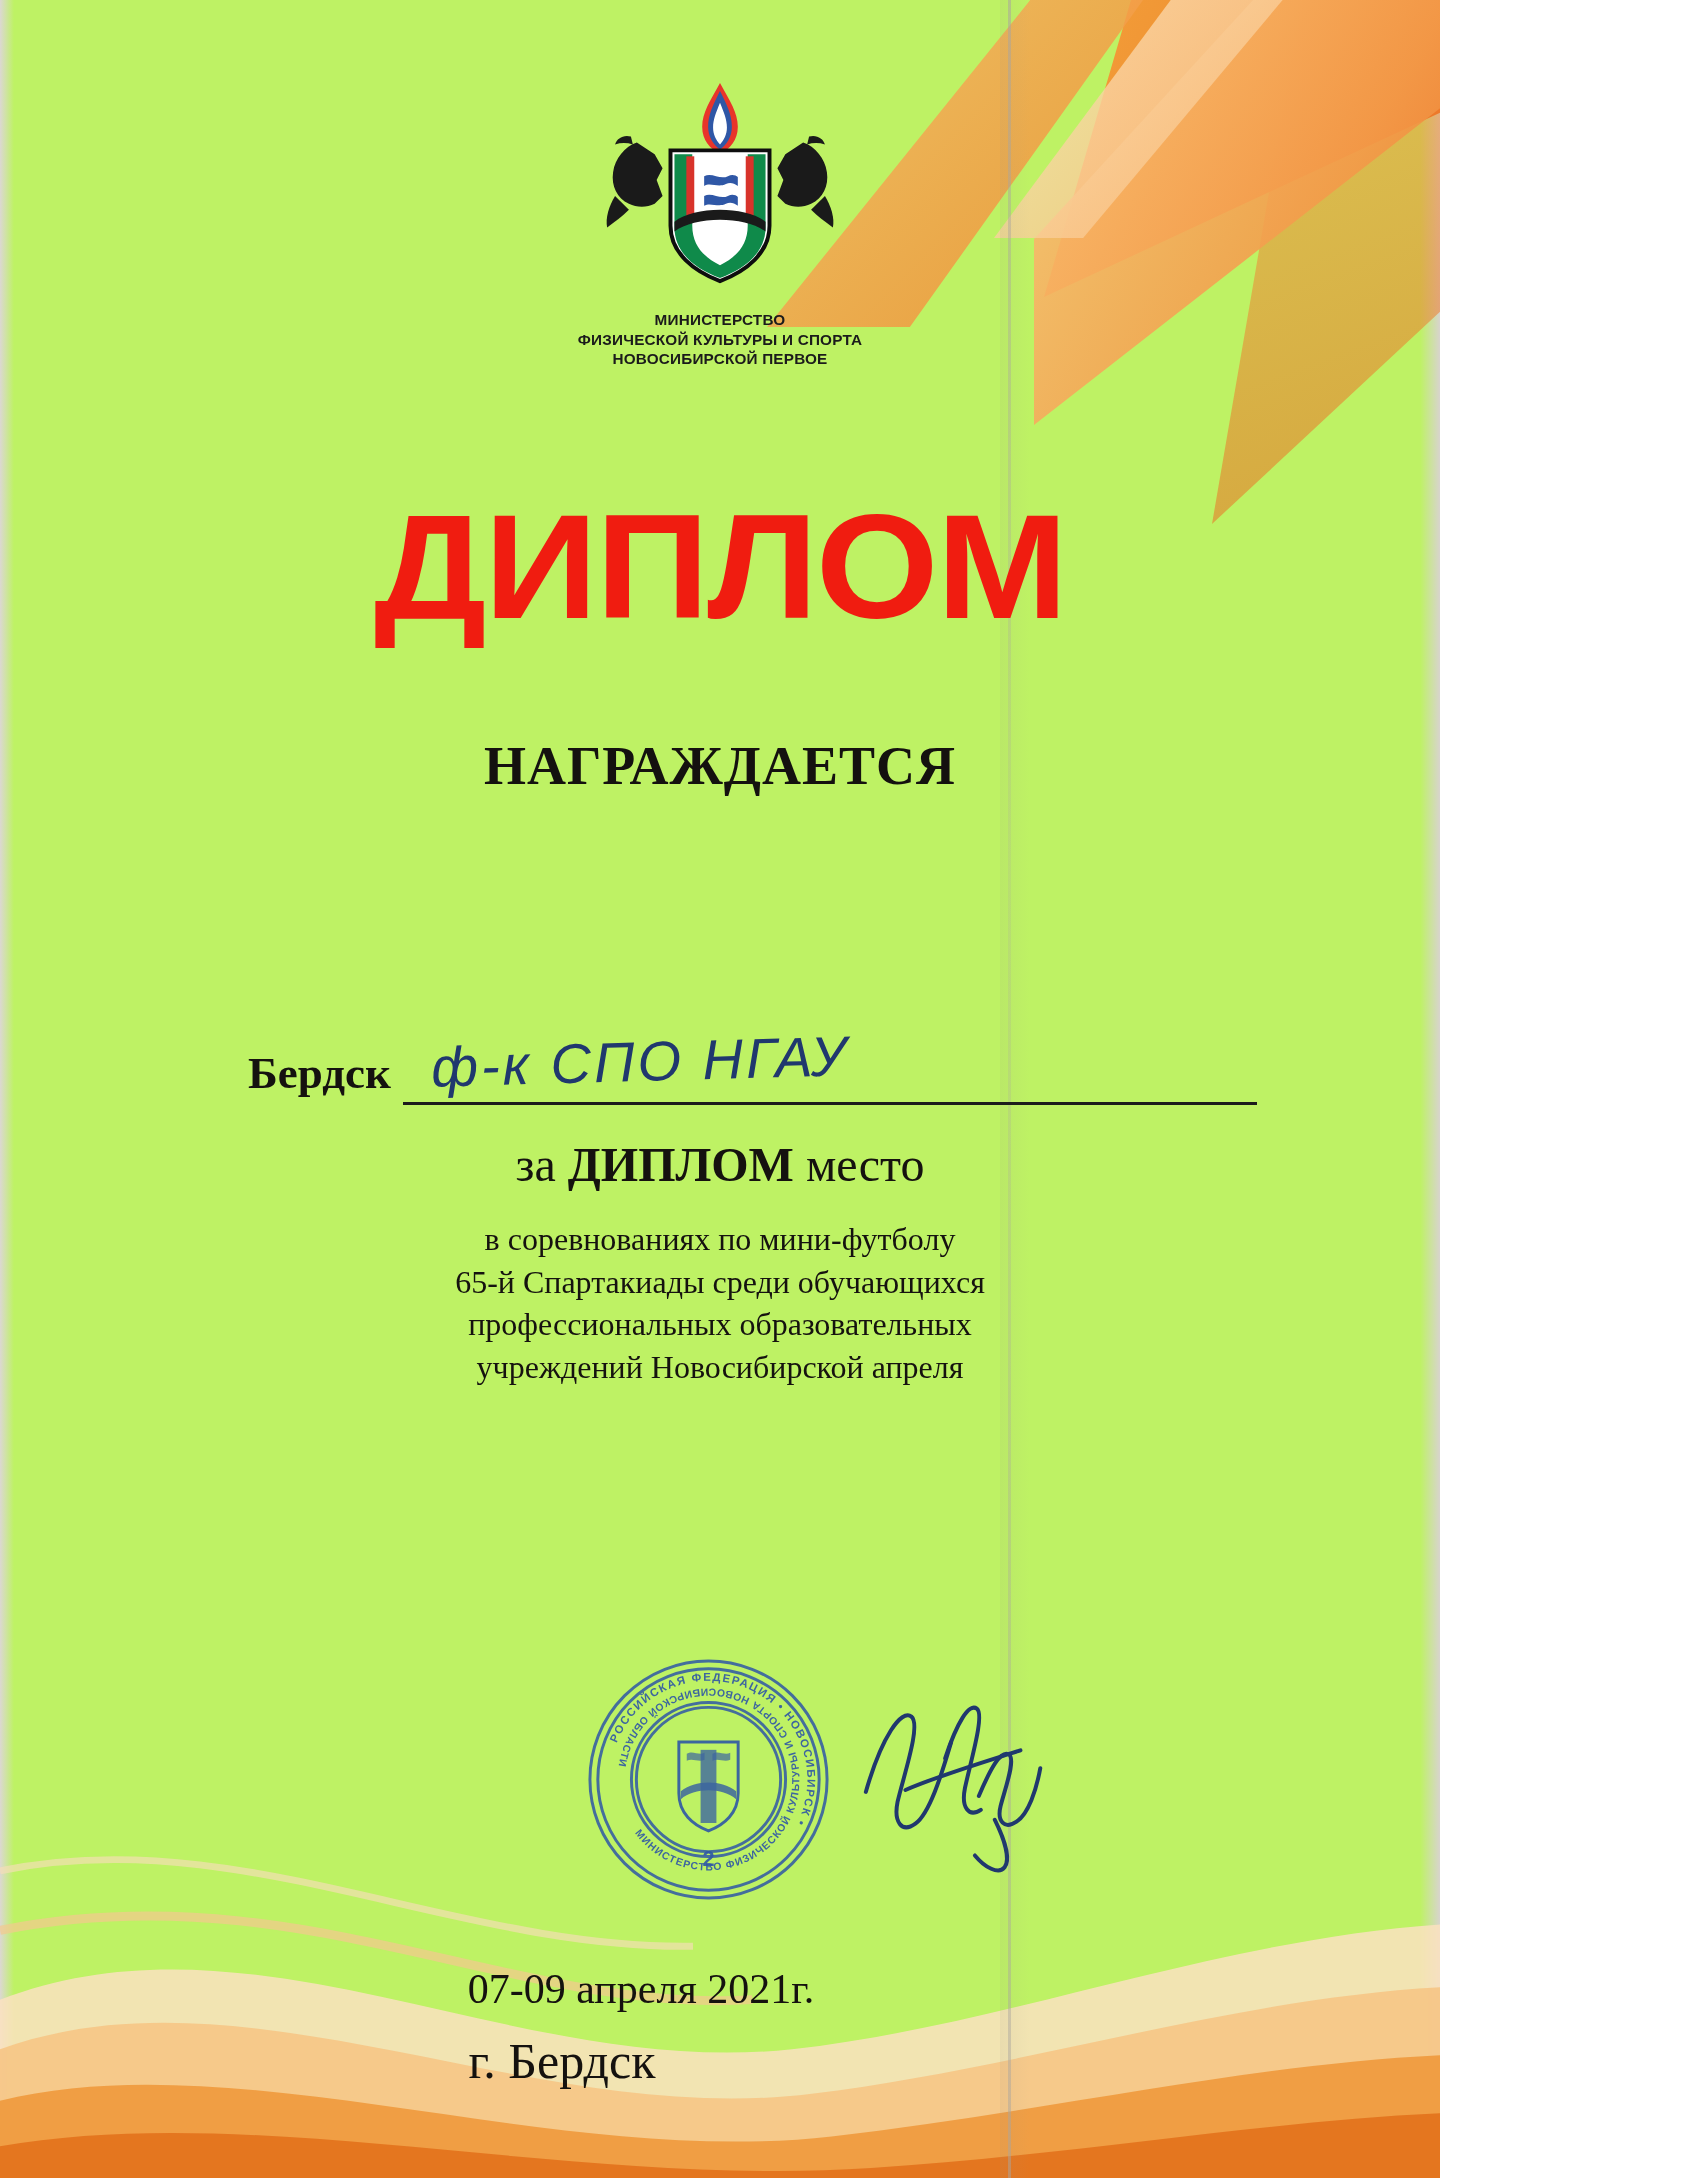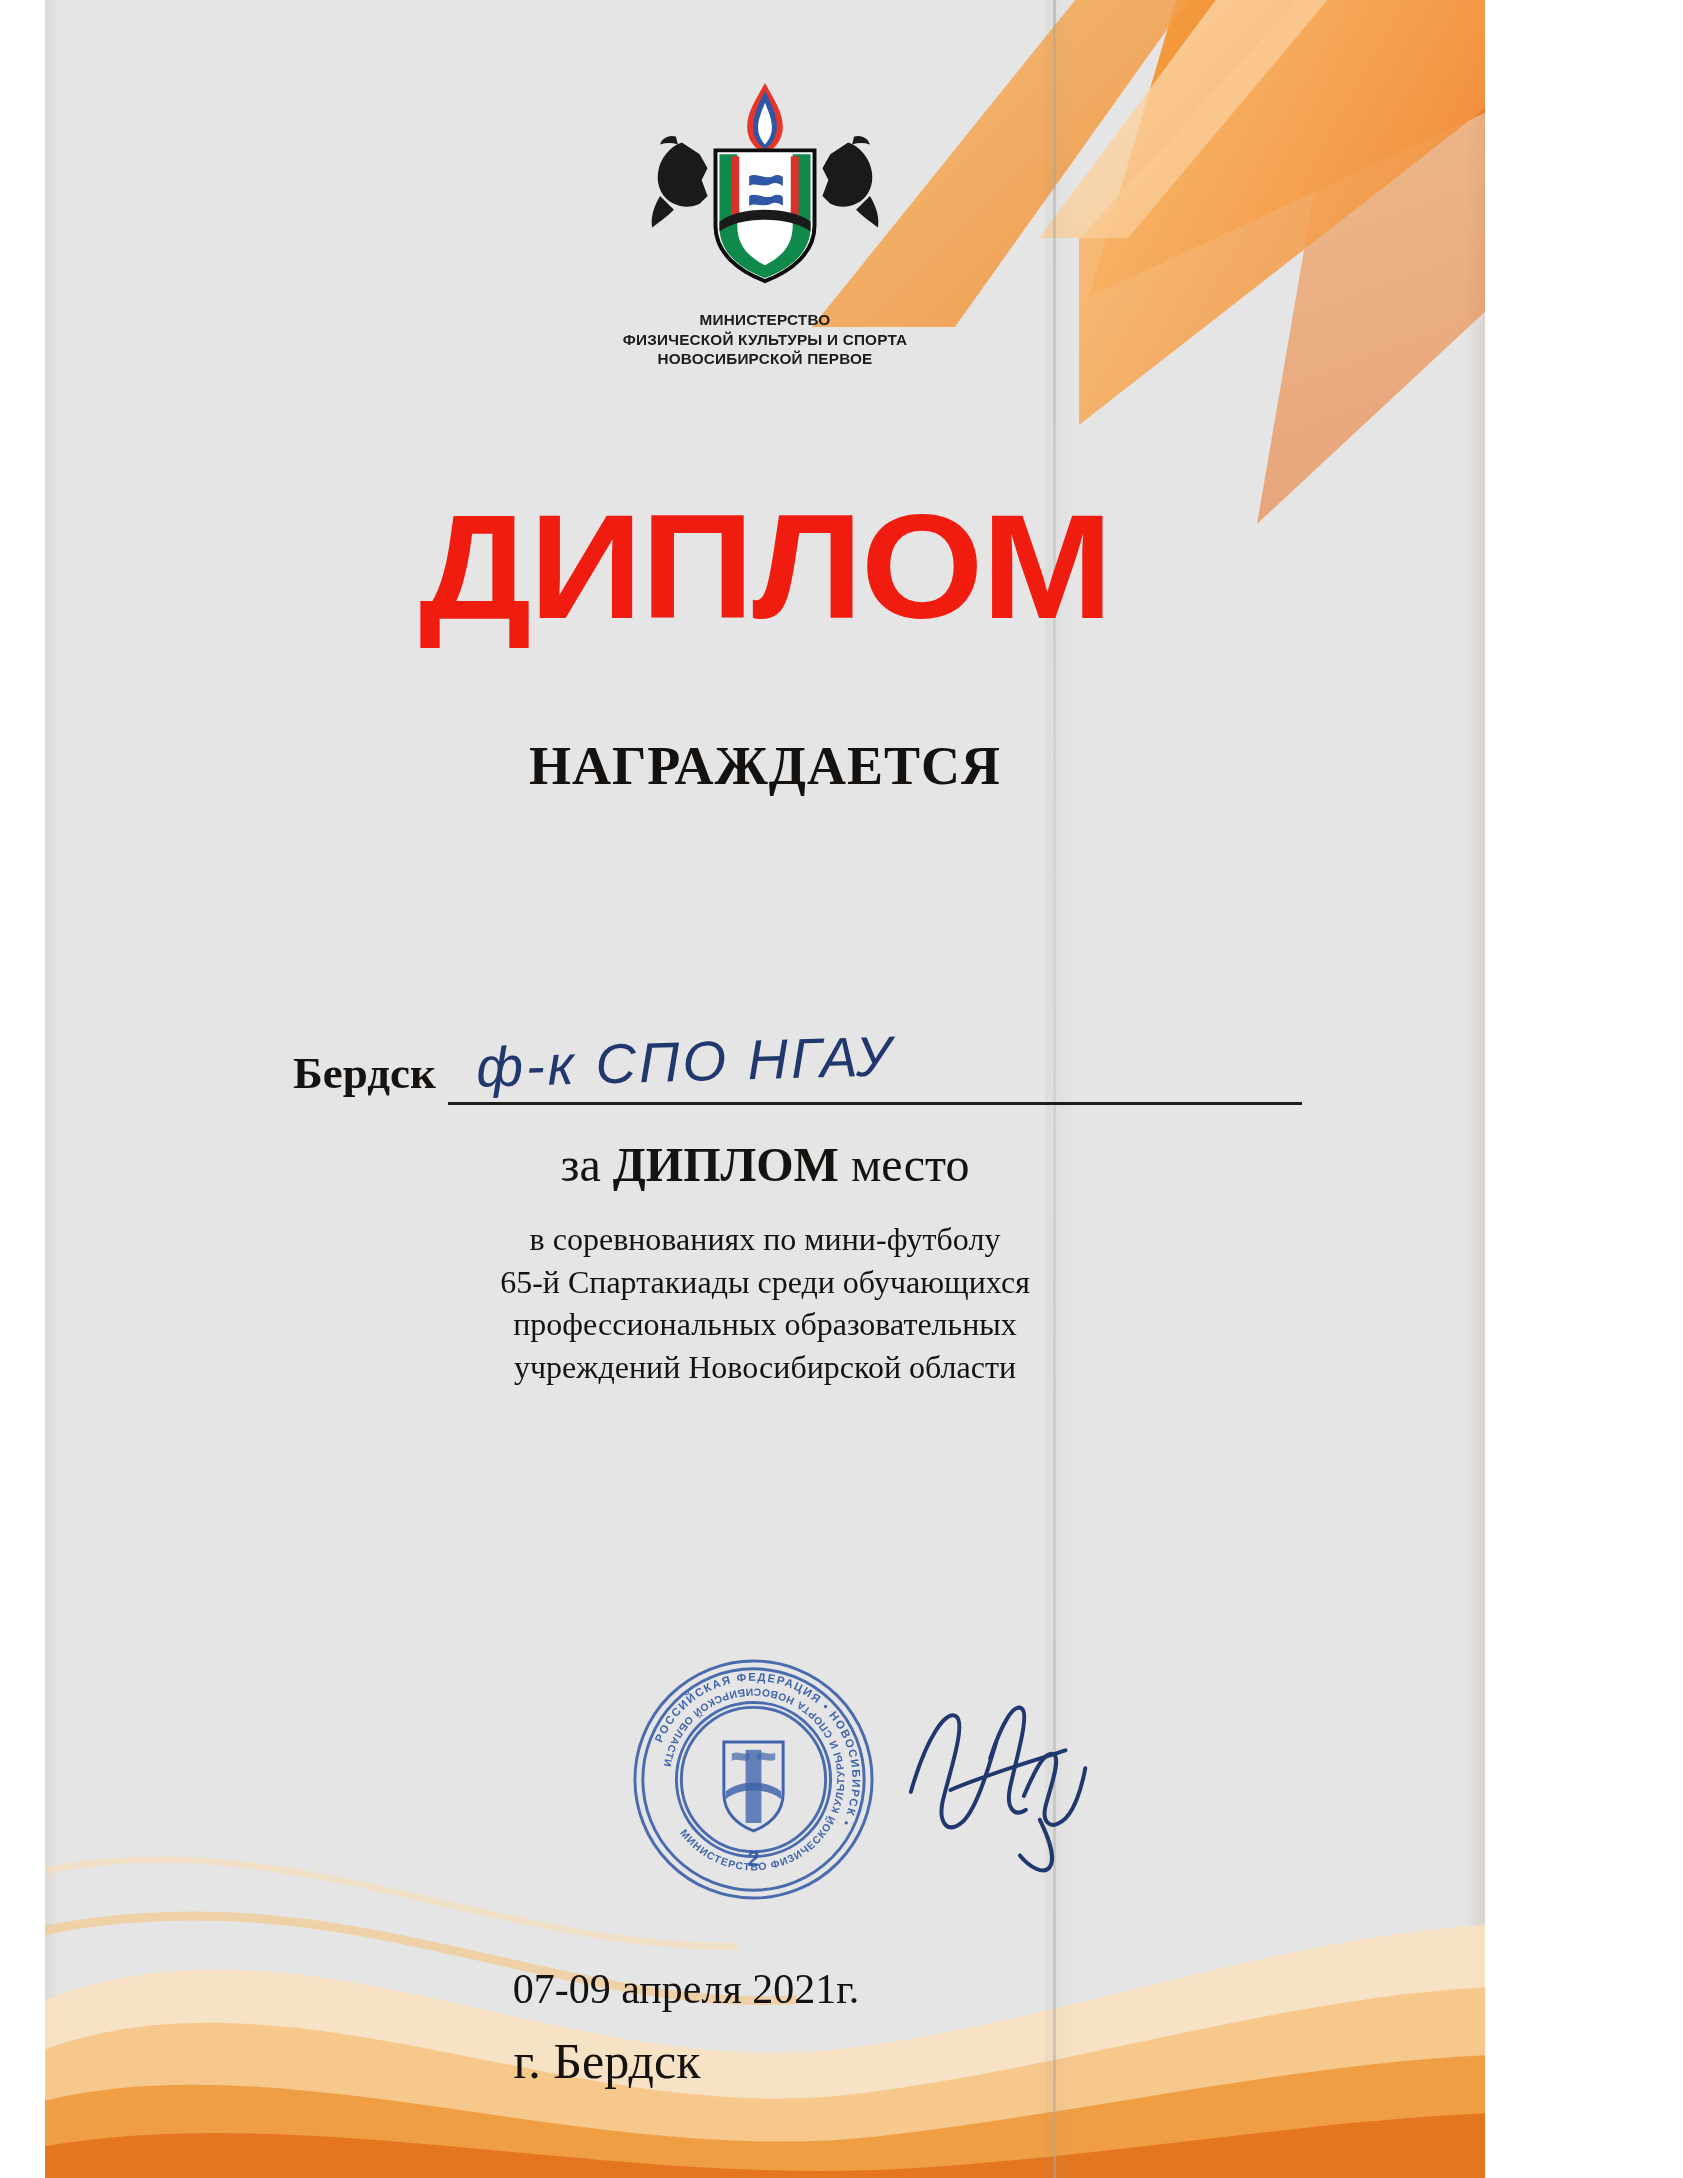--- a/index.html
+++ b/index.html
@@ -4,24 +4,23 @@
 <style>
   html, body {
     margin: 0;
     padding: 0;
     background: #ffffff;
   }
   #page {
     position: relative;
     width: 1440px;
     height: 2178px;
-    background: #e5e5e5;
+    background: #bef264;
     overflow: hidden;
     font-family: "Liberation Serif", serif;
-    margin-left: 45px;
   }
 
   
   .bg-layer {
     position: absolute;
     inset: 0;
     pointer-events: none;
   }
   .scan-edge-left {
     position: absolute;
@@ -335,21 +334,21 @@
     </div>
 
     <div class="place-line">
       <span>за </span><b>ДИПЛОМ</b><span> место</span>
     </div>
 
     <div class="desc">
       <div>в соревнованиях по мини-футболу</div>
       <div>65-й Спартакиады среди обучающихся</div>
       <div>профессиональных образовательных</div>
-      <div>учреждений Новосибирской области</div>
+      <div>учреждений Новосибирской апреля</div>
     </div>
 
     <div class="stamp">
       <svg width="249" height="249" viewBox="0 0 252 252">
         <g fill="none" stroke="#2f57a6" stroke-width="3" opacity="0.85">
           <circle cx="126" cy="126" r="120"></circle>
           <circle cx="126" cy="126" r="112"></circle>
           <circle cx="126" cy="126" r="78"></circle>
           <circle cx="126" cy="126" r="73"></circle>
         </g>

